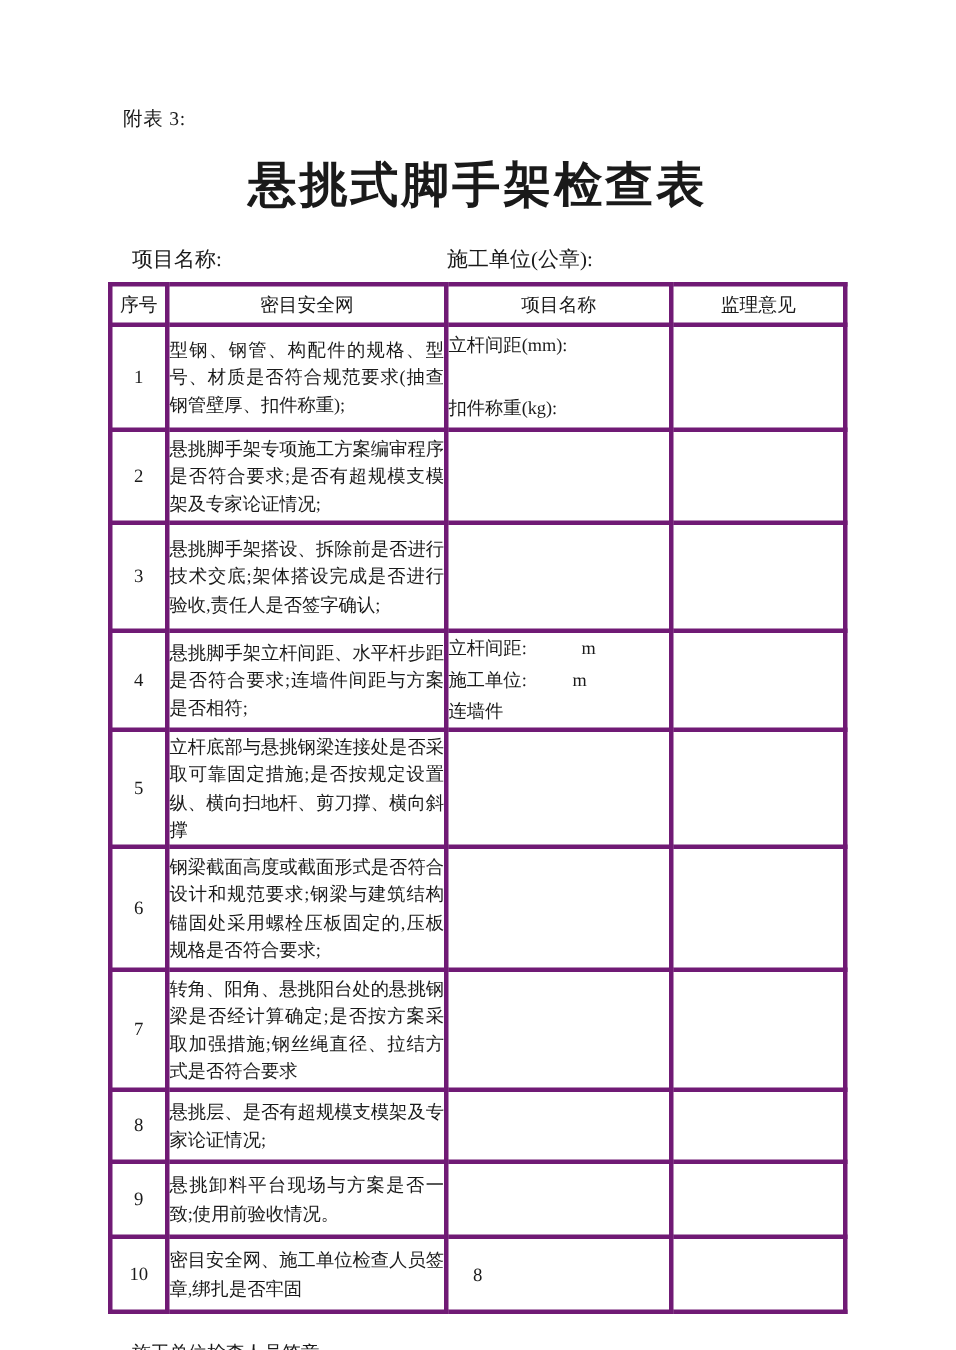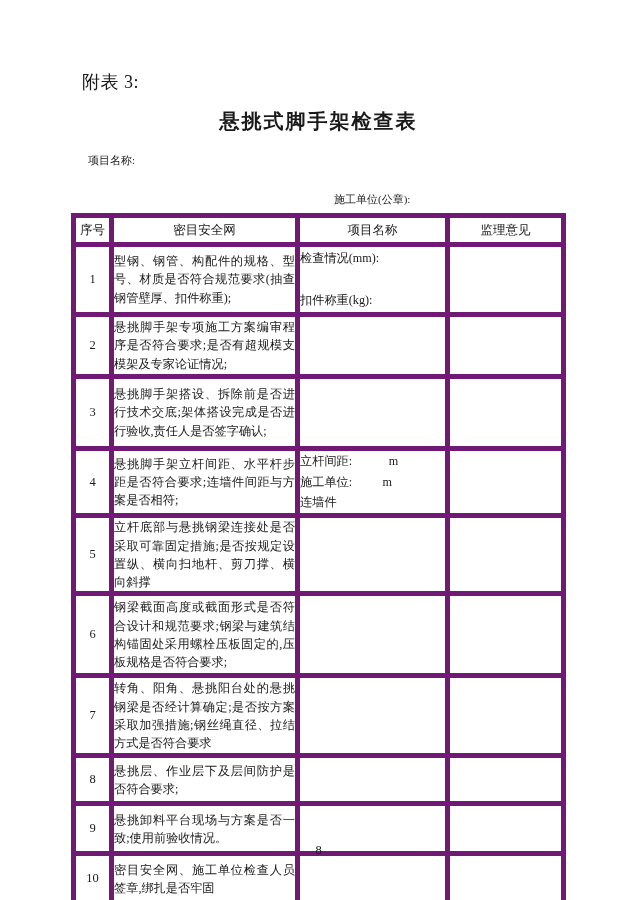--- a/index.html
+++ b/index.html
@@ -15,56 +15,54 @@
     overflow: hidden;
   }
   .page {
     position: relative;
     width: 637px;
     height: 900px;
     box-sizing: border-box;
     padding: 70px 60px 0 60px;
   }
   .attach-label {
-    font-size: 18px;
+    font-size: 13px;
     letter-spacing: 0.5px;
     margin: 0 0 14px 22px;
   }
   .doc-title {
     text-align: center;
-    font-size: 20px;
+    font-size: 32px;
     font-weight: bold;
     letter-spacing: 2px;
     margin: 6px 0 18px 0;
     font-family: "Liberation Serif", "DejaVu Serif", serif;
   }
   .meta-row {
     display: flex;
-    font-size: 11px;
+    font-size: 14px;
     margin: 0 0 6px 0;
     padding-left: 28px;
-    gap: 36px;
   }
   .meta-item-project {
     width: 210px;
   }
   .meta-item-unit {
     flex: 1;
-    margin-top: 39px;
   }
   table.form {
     width: 490px;
     margin: 0 auto;
     border-collapse: collapse;
     table-layout: fixed;
     font-size: 12.2px;
   }
   table.form th,
   table.form td {
-    border: 5px solid #701a75;
+    border: 3px solid #701a75;
     padding: 0;
     vertical-align: middle;
     font-family: Liberation Serif, serif;
   }
   table.form thead th {
     text-align: center;
     font-weight: normal;
     height: 24px;
     font-size: 12.5px;
   }
@@ -136,21 +134,21 @@
         <th>密目安全网</th>
         <th>项目名称</th>
         <th>监理意见</th>
       </tr>
     </thead>
     <tbody>
       <tr style="height:70px;">
         <td class="no">1</td>
         <td class="content">型钢、钢管、构配件的规格、型号、材质是否符合规范要求(抽查钢管壁厚、扣件称重);</td>
         <td class="situation">
-          <div class="sline">检查情况(mm):</div>
+          <div class="sline">立杆间距(mm):</div>
           <div class="sline">&nbsp;</div>
           <div class="sline">扣件称重(kg):</div>
         </td>
         <td class="opinion"></td>
       </tr>
       <tr style="height:62px;">
         <td class="no">2</td>
         <td class="content">悬挑脚手架专项施工方案编审程序是否符合要求;是否有超规模支模架及专家论证情况;</td>
         <td class="situation"></td>
         <td class="opinion"></td>
@@ -184,21 +182,21 @@
         <td class="opinion"></td>
       </tr>
       <tr style="height:80px;">
         <td class="no">7</td>
         <td class="content">转角、阳角、悬挑阳台处的悬挑钢梁是否经计算确定;是否按方案采取加强措施;钢丝绳直径、拉结方式是否符合要求</td>
         <td class="situation"></td>
         <td class="opinion"></td>
       </tr>
       <tr style="height:48px;">
         <td class="no">8</td>
-        <td class="content">悬挑层、作业层下及层间防护是否符合要求;</td>
+        <td class="content">悬挑层、是否有超规模支模架及专家论证情况;</td>
         <td class="situation"></td>
         <td class="opinion"></td>
       </tr>
       <tr style="height:50px;">
         <td class="no">9</td>
         <td class="content">悬挑卸料平台现场与方案是否一致;使用前验收情况。</td>
         <td class="situation"></td>
         <td class="opinion"></td>
       </tr>
       <tr style="height:50px;">

